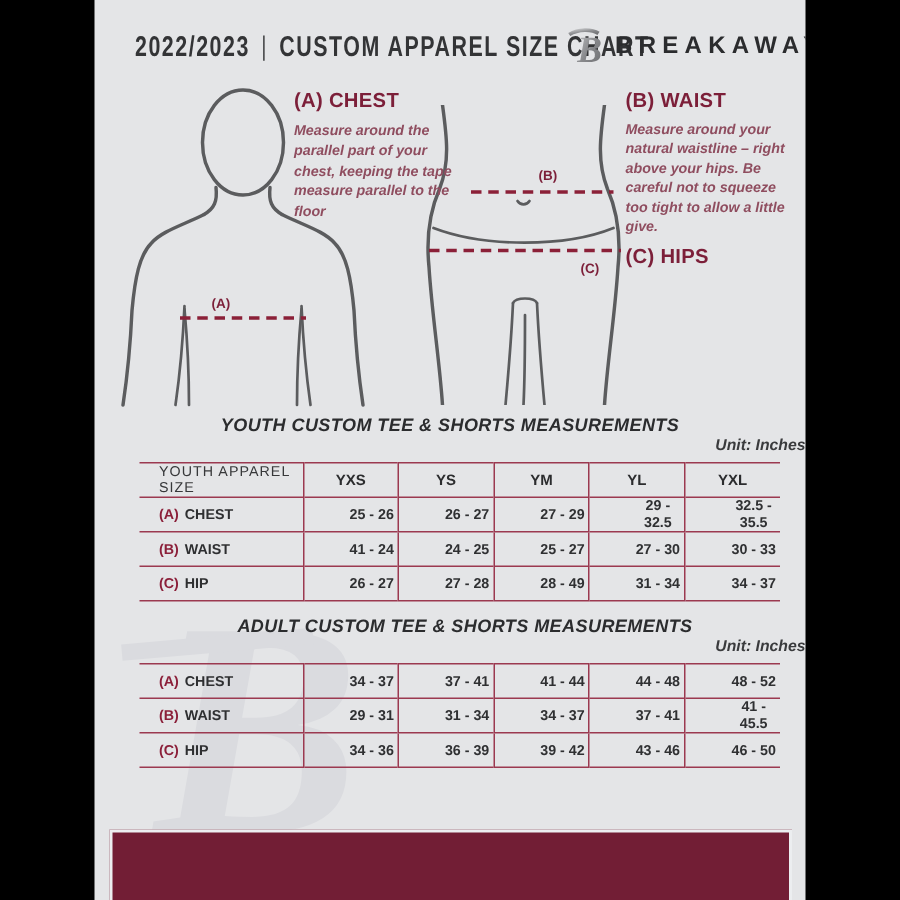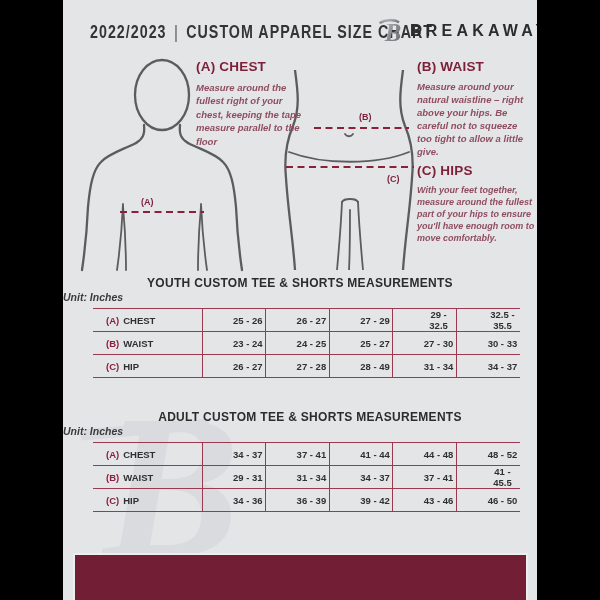--- a/index.html
+++ b/index.html
@@ -36,22 +36,22 @@
   
   .fig-upper { position:absolute; left:14px; top:56px; }
   .fig-lower { position:absolute; left:220px; top:70px; }
   .ol { stroke:#5b5c5e; stroke-width:2.3; fill:none; stroke-linecap:round; }
   .thin { stroke-width:1.8; }
   .dash { stroke:#8b2038; stroke-width:2.2; stroke-dasharray:7 4.5; fill:none; }
   .tag { font-size:9px; font-weight:bold; fill:#7c1f39; font-family:"Liberation Sans",sans-serif; }
 
   
   .sec-title { position:absolute; left:0; right:0; text-align:center; font-size:12px; font-weight:bold;
-    letter-spacing:0.3px; color:#2b2c2e; }
-  .sec-unit { position:absolute; left:0; right:0; text-align:left; font-size:10.5px; font-style:italic;
+    letter-spacing:0.3px; color:#2b2c2e;font-style:italic; }
+  .sec-unit { position:absolute; left:0; right:0; text-align:right; font-size:10.5px; font-style:italic;
     font-weight:bold; color:#3a3b3d; }
   .youth-title { top:276px; } .youth-unit { top:291px; }
   .adult-title { top:410px;padding-left:20px; } .adult-unit { top:425px; }
 
   
   table.size-table { position:absolute; left:30px; width:427px; border-collapse:collapse; table-layout:fixed;
     border-top:1.5px solid #9b3950; }
   table.youth { top:308px; } table.adult { top:442px; }
   .size-table tr { border-bottom:1.5px solid #9b3950; }
   .size-table th, .size-table td { border-left:1px solid #9b3950; text-align:center; vertical-align:middle;
@@ -122,54 +122,61 @@
         <path class="ol thin" d="M59,132 C61,128 73,128 75,132"></path>
         <path class="ol thin" d="M67,140 C67,160 67,180 66,200"></path>
         <path class="dash" d="M31,58 L126,58"></path>
         <text class="tag" x="76" y="50">(B)</text>
         <path class="dash" d="M3,97 L131,97"></path>
         <text class="tag" x="104" y="112">(C)</text>
       </svg>
 
       <div class="guide guide-a">
         <h3>(A) CHEST</h3>
-        <p>Measure around the fullest right of your chest, keeping the tape measure parallel to the floor</p>
+        <p>Measure around the parallel part of your chest, keeping the tape measure parallel to the floor</p>
       </div>
       <div class="guide guide-b">
         <h3>(B) WAIST</h3>
         <p>Measure around your natural waistline – right above your hips. Be careful not to squeeze too tight to allow a little give.</p>
       </div>
       <div class="guide guide-c">
         <h3>(C) HIPS</h3>
-        <p>With your feet together, measure around the fullest part of your hips to ensure you'll have enough room to move comfortably.</p>
       </div>
 
       <div class="sec-title youth-title">YOUTH CUSTOM TEE &amp; SHORTS MEASUREMENTS</div>
       <div class="sec-unit youth-unit">Unit: Inches</div>
       <table class="size-table youth">
         <colgroup>
             <col style="width:109px">
             <col>
             <col>
             <col>
             <col>
             <col>
           </colgroup>
         <tbody>
+            <tr>
+          <th class="lbl">YOUTH APPAREL SIZE</th>
+          <th>YXS</th>
+          <th>YS</th>
+          <th>YM</th>
+          <th>YL</th>
+          <th>YXL</th>
+        </tr>
         <tr>
           <td><span class="row-key">(A)</span><span class="row-lbl">CHEST</span></td>
           <td>25 - 26</td>
           <td>26 - 27</td>
           <td>27 - 29</td>
           <td>29 - 32.5</td>
           <td>32.5 - 35.5</td>
         </tr>
         <tr>
           <td><span class="row-key">(B)</span><span class="row-lbl">WAIST</span></td>
-          <td>23 - 24</td>
+          <td>41 - 24</td>
           <td>24 - 25</td>
           <td>25 - 27</td>
           <td>27 - 30</td>
           <td>30 - 33</td>
         </tr>
         <tr>
           <td><span class="row-key">(C)</span><span class="row-lbl">HIP</span></td>
           <td>26 - 27</td>
           <td>27 - 28</td>
           <td>28 - 49</td>

